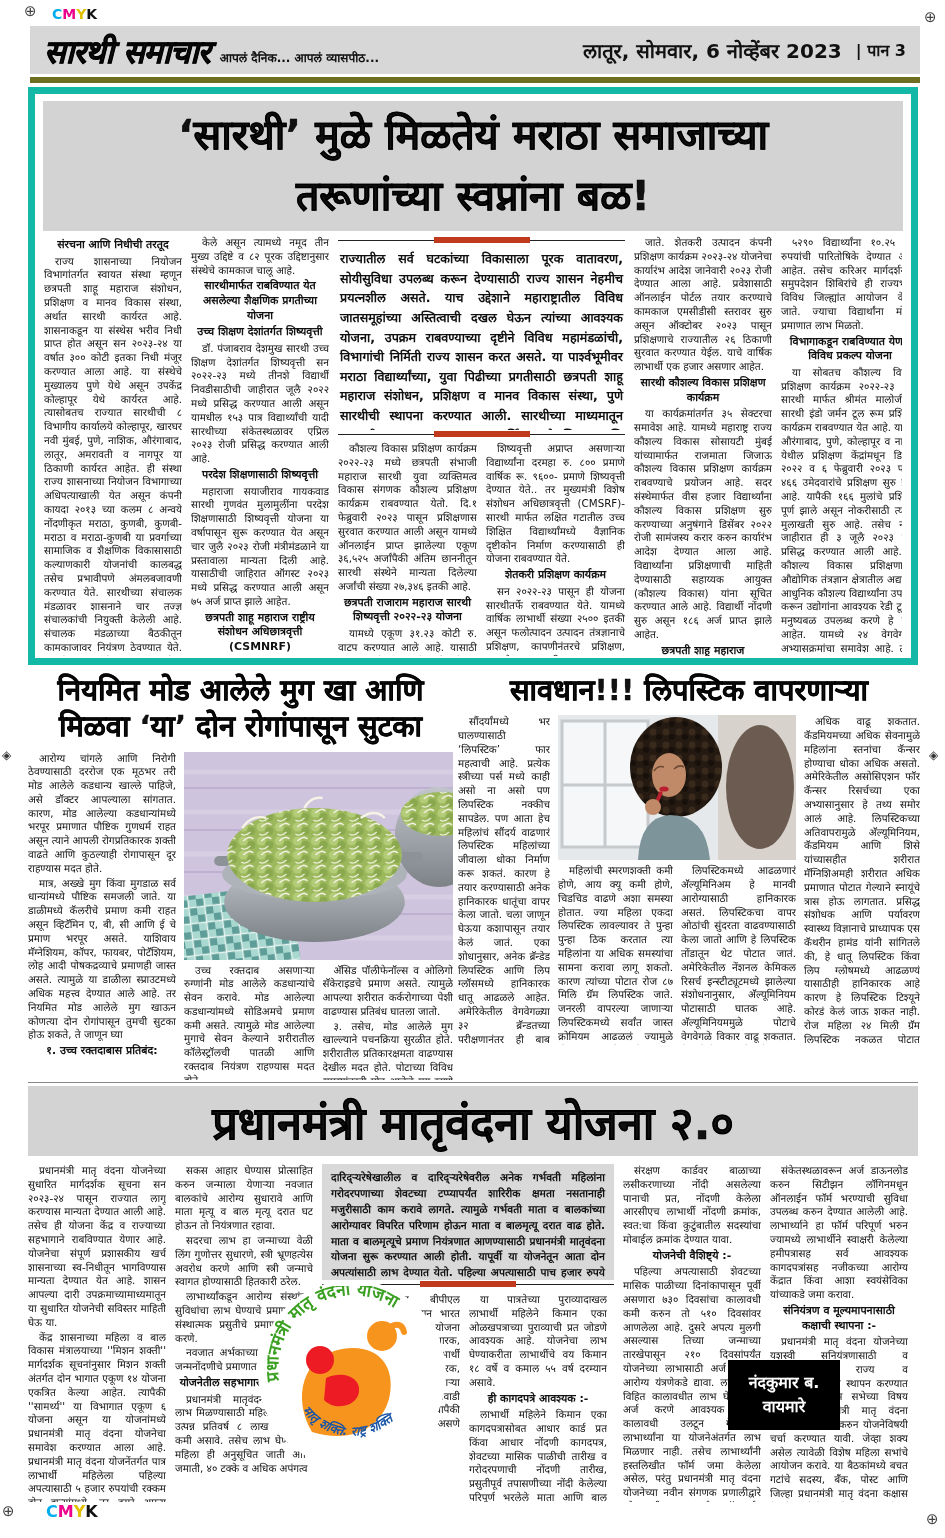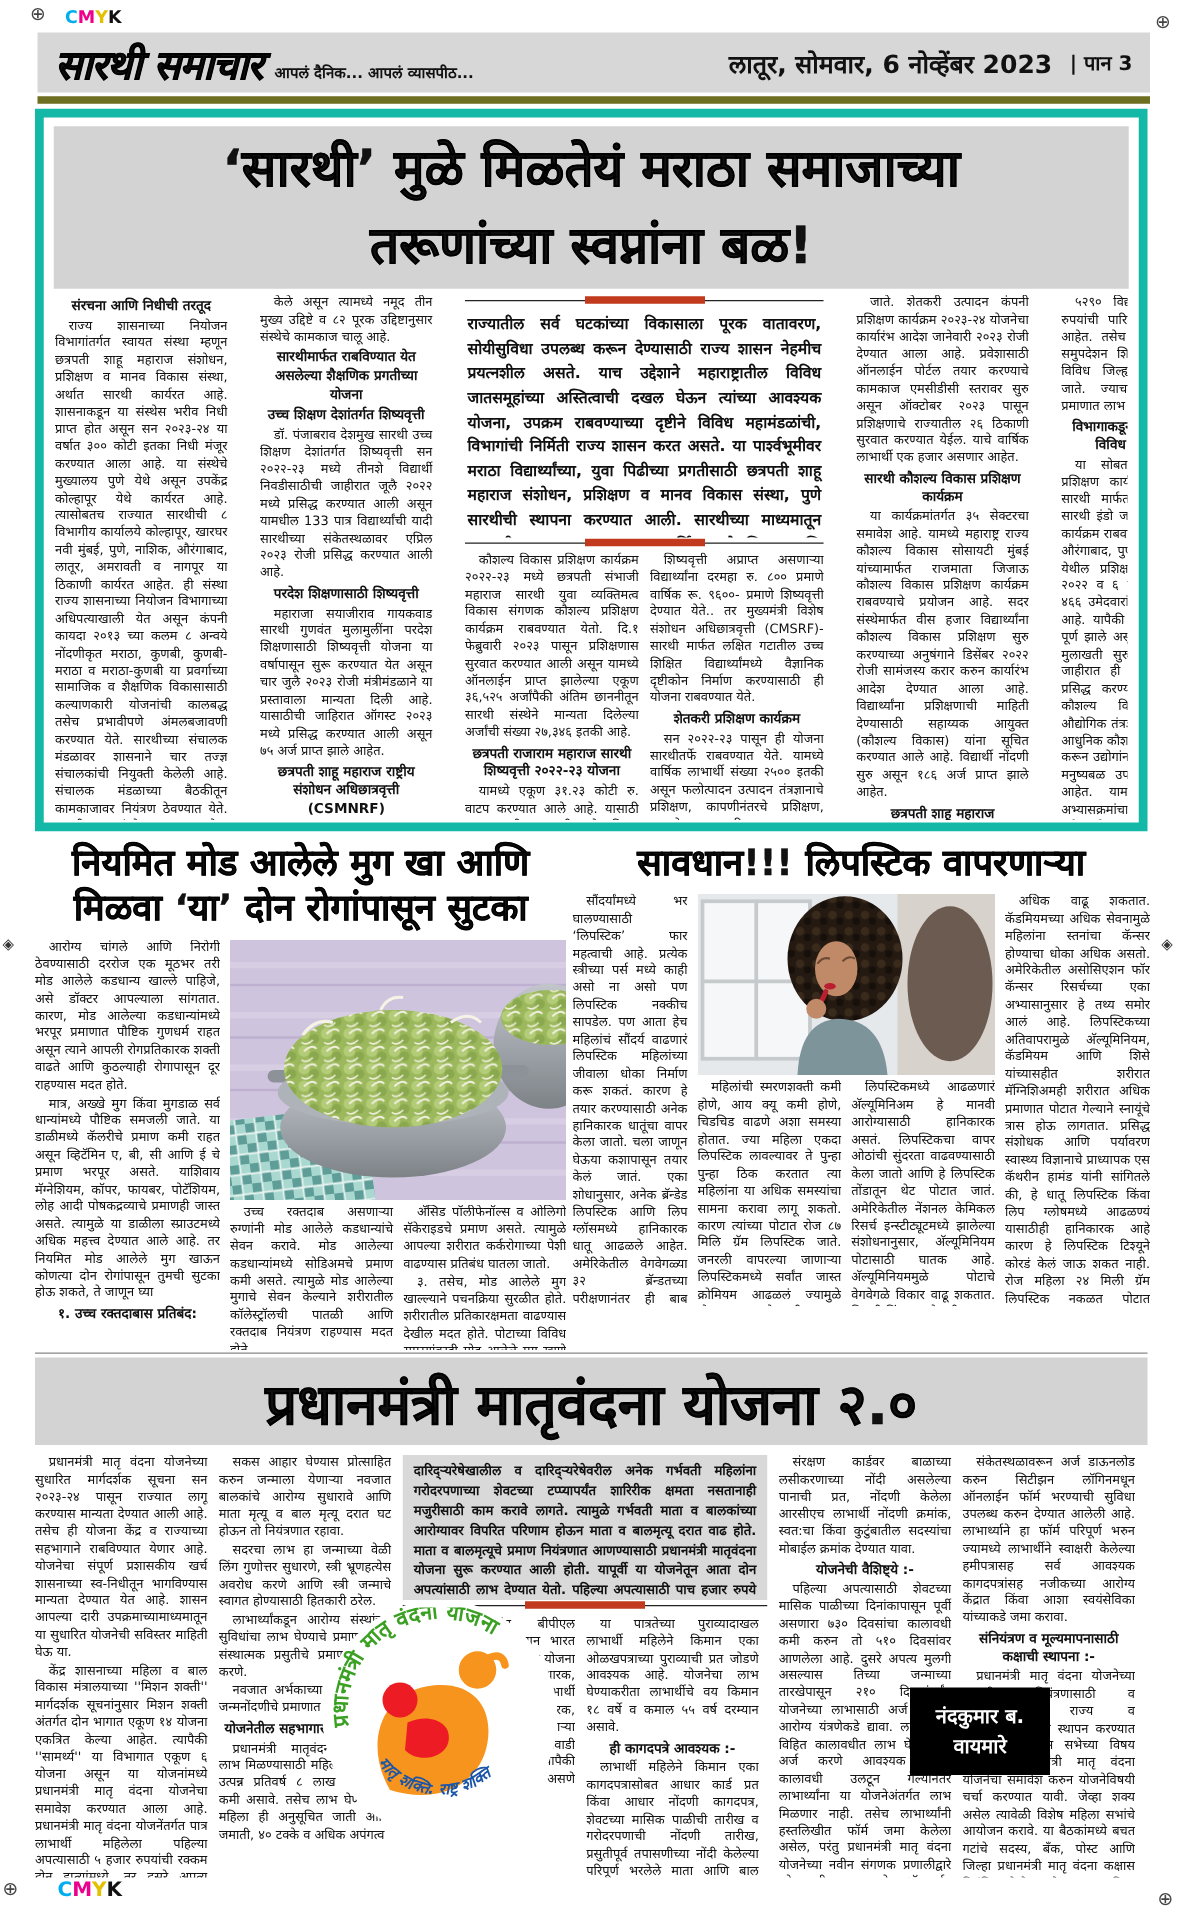--- a/index.html
+++ b/index.html
@@ -21,21 +21,21 @@
   .mast-sp{flex:1;}
   .mast-date{font-size:20px;font-weight:800;white-space:nowrap;}
   .mast-page{font-size:16px;font-weight:bold;margin-left:14px;white-space:nowrap;}
   .olive{position:absolute;left:30px;top:77px;width:890px;height:6px;background:#6e6e20;}
   
   .main-art{position:absolute;left:28px;top:87px;width:890px;height:578px;border:7px solid #14b8a6;
             box-sizing:border-box;background:#fff;}
   .hl-panel{background:#d3d3d3;text-align:center;font-weight:800;}
   .hl-big{margin:7px 8px 5px 8px;height:130px;font-size:41px;line-height:1.5;
           display:flex;flex-direction:column;justify-content:center;-webkit-text-stroke:0.4px #000;}
-  .cols{display:flex;gap:26px;margin:4px 9px;height:420px;overflow:hidden;position:relative;}
+  .cols{display:flex;gap:9px;margin:4px 9px;height:420px;overflow:hidden;position:relative;}
   .col{flex:0 0 138px;overflow:hidden;text-align:justify;font-size:10.3px;line-height:1.34;}
   .midgroup{flex:0 0 287px;display:flex;flex-direction:column;overflow:hidden;}
   .midcols{display:flex;gap:9px;flex:1;overflow:hidden;margin-top:4px;}
   .midcols .col{flex:1;}
   .para{margin:0 0 1px 0;text-indent:11px;}
   .sub{margin:2px 0;text-align:center;font-size:10.9px;font-weight:bold;text-indent:0;}
   .redrule{display:flex;align-items:center;height:8px;flex:0 0 8px;}
   .redrule::before,.redrule::after{content:"";flex:1;height:1px;background:#222;}
   .redrule span{width:96px;height:6px;background:#c23a1d;}
   .introtext{font-size:12.6px;line-height:1.56;font-weight:600;text-align:justify;padding:5px 2px;height:176px;overflow:hidden;}
@@ -52,21 +52,21 @@
   .matru{position:absolute;left:28px;top:1086px;width:890px;height:424px;}
   .hl-matru{height:70px;font-size:45px;display:flex;align-items:center;justify-content:center;-webkit-text-stroke:0.4px #000;}
   .matru-body{position:relative;display:flex;gap:9px;margin-top:8px;height:338px;overflow:hidden;}
   .matru-body .col{flex:0 0 138px;}
   .matru-mid{flex:0 0 292px;display:flex;flex-direction:column;overflow:hidden;}
   .graybox{background:#d9d9d9;padding:6px 9px;font-size:10.6px;line-height:1.5;font-weight:600;
            text-align:justify;height:116px;overflow:hidden;box-sizing:border-box;}
   .matru-mid .midcols{margin-top:5px;}
   .logo-wrap{position:absolute;left:236px;top:122px;width:176px;height:176px;border-radius:50%;
              background:#fff;box-shadow:0 0 0 6px #fff;}
-  .bylinebox{position:absolute;left:700px;top:186px;width:112px;height:70px;background:#000;color:#fff;
+  .bylinebox{position:absolute;left:700px;top:196px;width:112px;height:70px;background:#000;color:#fff;
              display:flex;align-items:center;justify-content:center;text-align:center;
              font-size:16px;font-weight:bold;line-height:1.5;padding:2px;box-sizing:border-box;}
 </style>
 </head>
 <body>
 
 <div class="page">
 
   <div class="cross" style="left:24px;top:2px">⊕</div>
   <div class="cmyk" style="left:52px;top:6px"><b class="c">C</b><b class="m">M</b><b class="y">Y</b><b class="k">K</b></div>
@@ -93,21 +93,21 @@
     </div>
     <div class="cols">
       <div class="col">
           <h4 class="sub">संरचना आणि निधीची तरतूद</h4>
           <p class="para">राज्य शासनाच्या नियोजन विभागांतर्गत स्वायत संस्था म्हणून छत्रपती शाहू महाराज संशोधन, प्रशिक्षण व मानव विकास संस्था, अर्थात सारथी कार्यरत आहे. शासनाकडून या संस्थेस भरीव निधी प्राप्त होत असून सन २०२३-२४ या वर्षात ३०० कोटी इतका निधी मंजूर करण्यात आला आहे. या संस्थेचे मुख्यालय पुणे येथे असून उपकेंद्र कोल्हापूर येथे कार्यरत आहे. त्यासोबतच राज्यात सारथीची ८ विभागीय कार्यालये कोल्हापूर, खारघर नवी मुंबई, पुणे, नाशिक, औरंगाबाद, लातूर, अमरावती व नागपूर या ठिकाणी कार्यरत आहेत. ही संस्था राज्य शासनाच्या नियोजन विभागाच्या अधिपत्याखाली येत असून कंपनी कायदा २०१३ च्या कलम ८ अन्वये नोंदणीकृत मराठा, कुणबी, कुणबी-मराठा व मराठा-कुणबी या प्रवर्गाच्या सामाजिक व शैक्षणिक विकासासाठी कल्याणकारी योजनांची कालबद्ध तसेच प्रभावीपणे अंमलबजावणी करण्यात येते. सारथीच्या संचालक मंडळावर शासनाने चार तज्ज्ञ संचालकांची नियुक्ती केलेली आहे. संचालक मंडळाच्या बैठकीतून कामकाजावर नियंत्रण ठेवण्यात येते. सारथी संस्थेचा समयलेख Memorandum of Association | Article of Association (MoA व AoA) Registrar of Companies यांचेकडे चार जून २०१८ रोजी नोंदणीकृत</p>
         </div>
       <div class="col">
           <p class="para">केले असून त्यामध्ये नमूद तीन मुख्य उद्दिष्टे व ८२ पूरक उद्दिष्टानुसार संस्थेचे कामकाज चालू आहे.</p>
           <h4 class="sub">सारथीमार्फत राबविण्यात येत असलेल्या शैक्षणिक प्रगतीच्या योजना</h4>
           <h4 class="sub">उच्च शिक्षण देशांतर्गत शिष्यवृत्ती</h4>
-          <p class="para">डॉ. पंजाबराव देशमुख सारथी उच्च शिक्षण देशांतर्गत शिष्यवृत्ती सन २०२२-२३ मध्ये तीनशे विद्यार्थी निवडीसाठीची जाहीरात जूलै २०२२ मध्ये प्रसिद्ध करण्यात आली असून यामधील 133 पात्र विद्यार्थ्यांची यादी सारथीच्या संकेतस्थळावर एप्रिल २०२३ रोजी प्रसिद्ध करण्यात आली आहे.</p>
+          <p class="para">डॉ. पंजाबराव देशमुख सारथी उच्च शिक्षण देशांतर्गत शिष्यवृत्ती सन २०२२-२३ मध्ये तीनशे विद्यार्थी निवडीसाठीची जाहीरात जूलै २०२२ मध्ये प्रसिद्ध करण्यात आली असून यामधील १५३ पात्र विद्यार्थ्यांची यादी सारथीच्या संकेतस्थळावर एप्रिल २०२३ रोजी प्रसिद्ध करण्यात आली आहे.</p>
           <h4 class="sub">परदेश शिक्षणासाठी शिष्यवृत्ती</h4>
           <p class="para">महाराजा सयाजीराव गायकवाड सारथी गुणवंत मुलामुलींना परदेश शिक्षणासाठी शिष्यवृत्ती योजना या वर्षापासून सुरू करण्यात येत असून चार जुलै २०२३ रोजी मंत्रीमंडळाने या प्रस्तावाला मान्यता दिली आहे. यासाठीची जाहिरात ऑगस्ट २०२३ मध्ये प्रसिद्ध करण्यात आली असून ७५ अर्ज प्राप्त झाले आहेत.</p>
           <h4 class="sub">छत्रपती शाहू महाराज राष्ट्रीय संशोधन अधिछात्रवृत्ती (CSMNRF)</h4>
         </div>
       <div class="midgroup">
         <div class="redrule">
             <span></span>
           </div>
         <div class="introtext">राज्यातील सर्व घटकांच्या विकासाला पूरक वातावरण, सोयीसुविधा उपलब्ध करून देण्यासाठी राज्य शासन नेहमीच प्रयत्नशील असते. याच उद्देशाने महाराष्ट्रातील विविध जातसमूहांच्या अस्तित्वाची दखल घेऊन त्यांच्या आवश्यक योजना, उपक्रम राबवण्याच्या दृष्टीने विविध महामंडळांची, विभागांची निर्मिती राज्य शासन करत असते. या पार्श्वभूमीवर मराठा विद्यार्थ्यांच्या, युवा पिढीच्या प्रगतीसाठी छत्रपती शाहू महाराज संशोधन, प्रशिक्षण व मानव विकास संस्था, पुणे सारथीची स्थापना करण्यात आली. सारथीच्या माध्यमातून राज्यातील मराठा समजाच्या आर्थिक, शैक्षणिक आणि सामाजिक प्रगतीसाठी विविध कल्याणकारी उपक्रम, योजना व्यापक स्वरुपात राबवण्यात येत आहेत. आतापर्यंत राज्यातील १ लाख ३३ हजार २३६ विद्यार्थ्यांनी या संस्थेच्या विविध योजनांचा लाभ घेतला आहे.</div>
         <div class="redrule">

